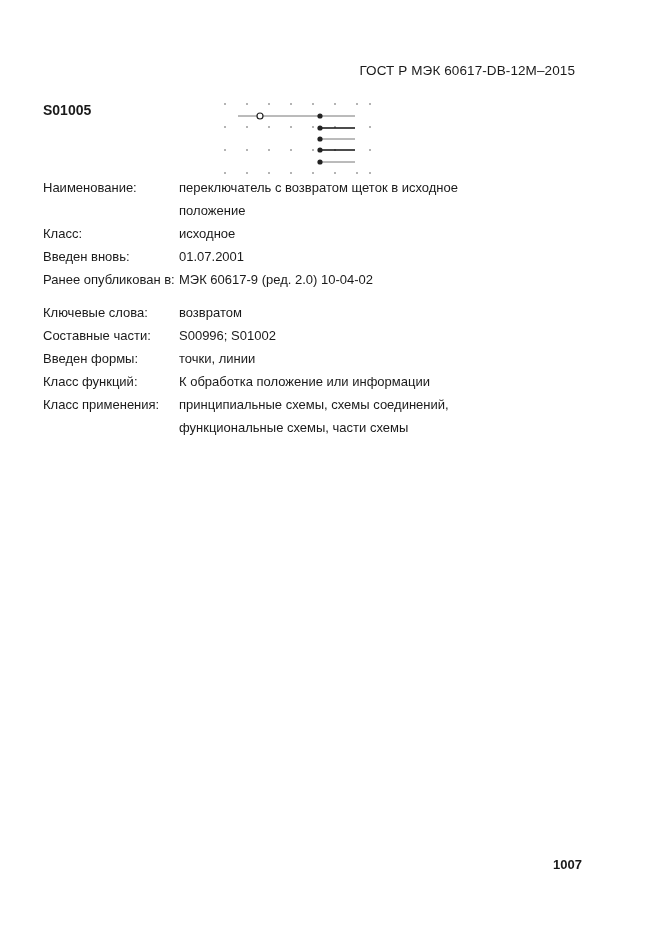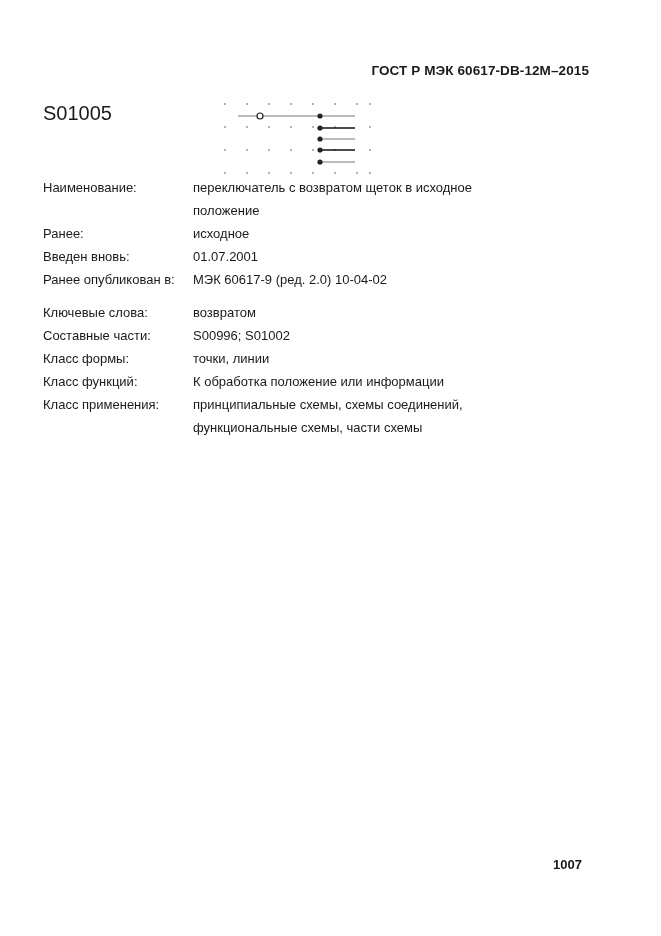--- a/index.html
+++ b/index.html
@@ -1,24 +1,24 @@
 <!DOCTYPE html>
 <html><head>
 <meta charset="utf-8">
 <style>
   html, body { margin:0; padding:0; background:#ffffff; }
   body { width:661px; height:936px; position:relative; overflow:hidden;
          font-family:"Liberation Sans", "DejaVu Sans", sans-serif; color:#1a1a1a; }
-  .header { position:absolute; right:72px; top:63px; font-size:13.5px; font-weight:bold; letter-spacing:0.1px; }
-  .code { position:absolute; left:43px; top:102px; font-size:20px; font-weight:normal;text-align:right; }
+  .header { position:absolute; right:86px; top:63px; font-size:13.5px; font-weight:normal; letter-spacing:0.1px; }
+  .code { position:absolute; left:43px; top:102px; font-size:14px; font-weight:bold;text-align:right; }
   .symbol { position:absolute; left:218px; top:98px; width:160px; height:80px; }
   .rows { position:absolute; left:43px; top:0; width:560px; }
   .row { position:absolute; left:0; font-size:13px; line-height:23px; white-space:nowrap; }
   .row .lbl { position:absolute; left:0;text-align:center; }
-  .row .val { position:absolute; left:150px; }
+  .row .val { position:absolute; left:136px; }
   .page-num { position:absolute; left:553px; top:857px; font-size:13px;font-weight:bold; }
 </style>
 </head>
 <body>
 
 <div class="header">ГОСТ Р МЭК 60617-DB-12M–2015</div>
 
 <div class="code">S01005</div>
 
 <div class="symbol">
@@ -77,41 +77,41 @@
 
 <div class="rows">
   <div class="row" style="top:176px;">
     <span class="lbl">Наименование:</span>
     <span class="val">переключатель с возвратом щеток в исходное</span>
   </div>
   <div class="row" style="top:199px;">
     <span class="val">положение</span>
   </div>
   <div class="row" style="top:222px;">
-    <span class="lbl">Ранее:</span>
+    <span class="lbl">Класс:</span>
     <span class="val">исходное</span>
   </div>
   <div class="row" style="top:245px;">
     <span class="lbl">Введен вновь:</span>
     <span class="val">01.07.2001</span>
   </div>
   <div class="row" style="top:268px;">
     <span class="lbl">Ранее опубликован в:</span>
     <span class="val">МЭК 60617-9 (ред. 2.0) 10-04-02</span>
   </div>
   <div class="row" style="top:301px;">
     <span class="lbl">Ключевые слова:</span>
     <span class="val">возвратом</span>
   </div>
   <div class="row" style="top:324px;">
     <span class="lbl">Составные части:</span>
     <span class="val">S00996; S01002</span>
   </div>
   <div class="row" style="top:347px;">
-    <span class="lbl">Класс формы:</span>
+    <span class="lbl">Введен формы:</span>
     <span class="val">точки, линии</span>
   </div>
   <div class="row" style="top:370px;">
     <span class="lbl">Класс функций:</span>
     <span class="val">К обработка положение или информации</span>
   </div>
   <div class="row" style="top:393px;">
     <span class="lbl">Класс применения:</span>
     <span class="val">принципиальные схемы, схемы соединений,</span>
   </div>

